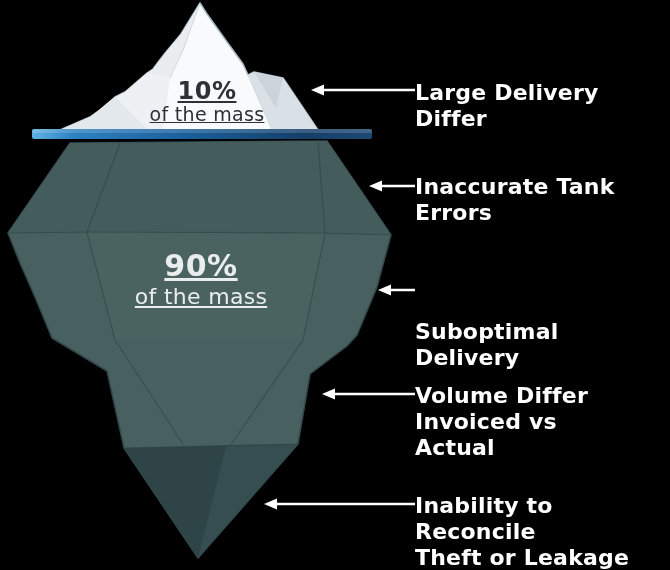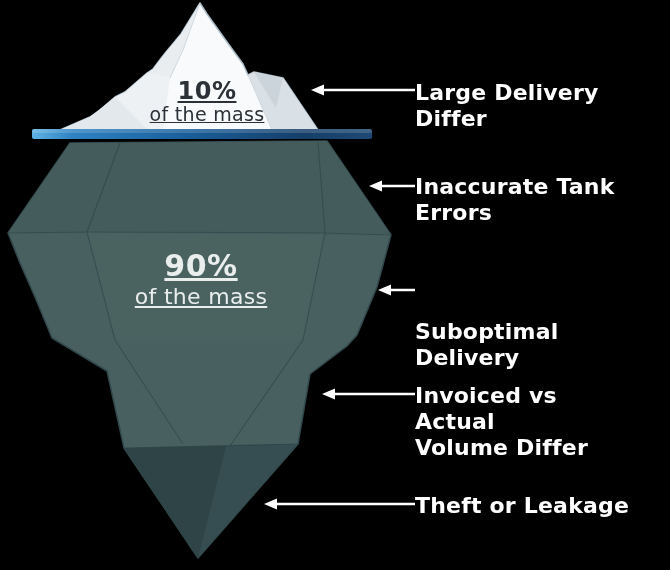--- a/index.html
+++ b/index.html
@@ -123,20 +123,21 @@
     <span>Differ</span>
   </div>
   <div class="callout" id="callout-1">
     <span>Inaccurate Tank</span>
     <span>Errors</span>
   </div>
   <div class="callout" id="callout-2">
     <span>Suboptimal Delivery</span>
   </div>
   <div class="callout" id="callout-3">
+    <span>Volume Differ</span>
     <span>Invoiced vs Actual</span>
-    <span>Volume Differ</span>
   </div>
   <div class="callout" id="callout-4">
+    <span>Inability to Reconcile</span>
     <span>Theft or Leakage</span>
   </div>
 
 </div>
 
 </body></html>

